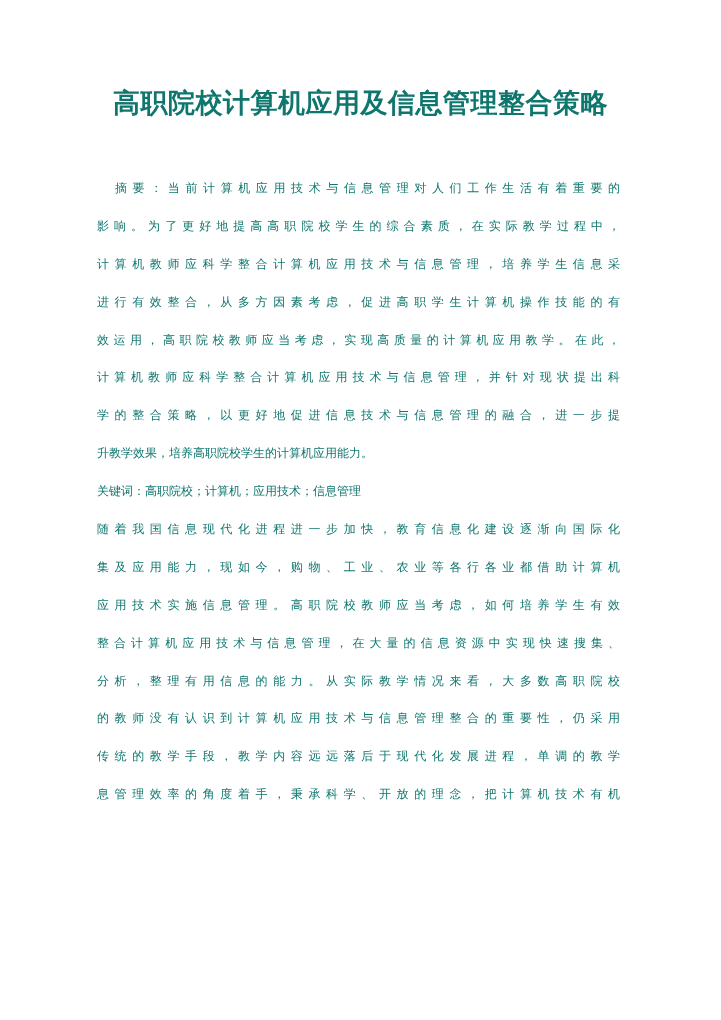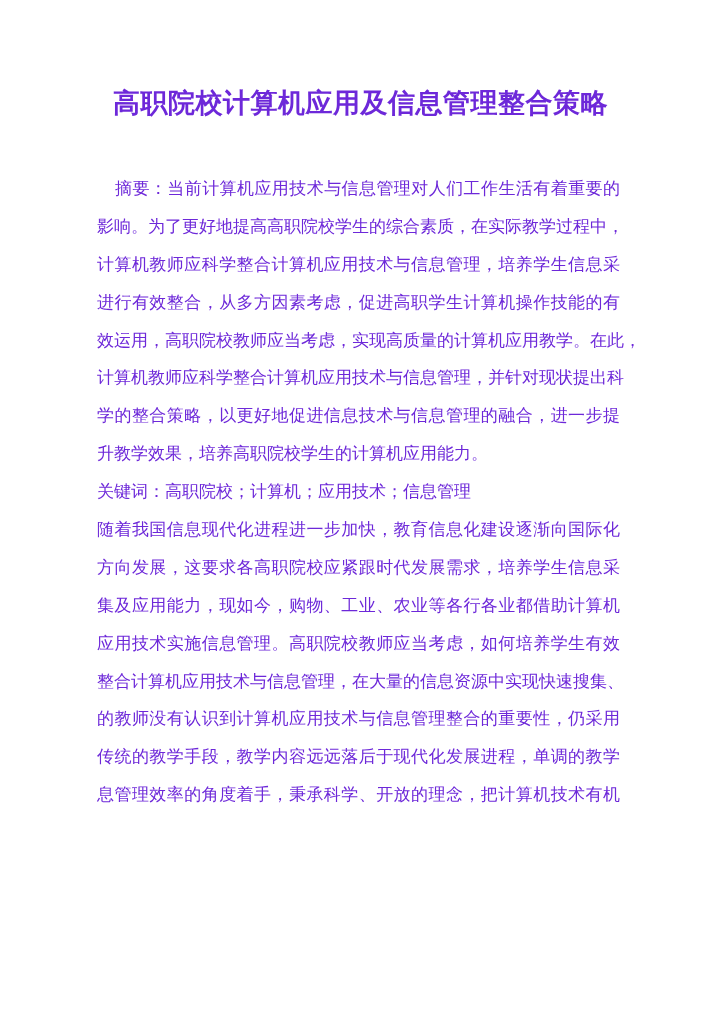--- a/index.html
+++ b/index.html
@@ -7,40 +7,40 @@
     padding: 0;
     background: #ffffff;
   }
   .page {
     position: relative;
     width: 721px;
     height: 892px;
     background: #ffffff;
     overflow: hidden;
     font-family: Liberation Serif, serif;
-    color: #6d28d9;
+    color: #0f766e;
   }
   .doc-title {
     margin-top: 88px;
     font-size: 27px;
     line-height: 30px;
     font-weight: bold;
     text-align: center;
     letter-spacing: 0.5px;
     white-space: nowrap;
   }
   .doc-body {
     margin-top: 52px;
     margin-left: 97px;
     width: 523px;
   }
   .text-line {
     height: 37.9px;
     line-height: 37.9px;
-    font-size: 17px;
+    font-size: 12px;
     white-space: nowrap;
     text-align: justify;
     text-align-last: justify;
     text-justify: inter-character;
     overflow: visible;
   }
   .text-line.para-end {
     text-align-last: left;
   }
   .text-line.indent {
@@ -56,21 +56,21 @@
       <div class="text-line indent">摘要：当前计算机应用技术与信息管理对人们工作生活有着重要的</div>
       <div class="text-line">影响。为了更好地提高高职院校学生的综合素质，在实际教学过程中，</div>
       <div class="text-line">计算机教师应科学整合计算机应用技术与信息管理，培养学生信息采</div>
       <div class="text-line">进行有效整合，从多方因素考虑，促进高职学生计算机操作技能的有</div>
       <div class="text-line">效运用，高职院校教师应当考虑，实现高质量的计算机应用教学。在此，</div>
       <div class="text-line">计算机教师应科学整合计算机应用技术与信息管理，并针对现状提出科</div>
       <div class="text-line">学的整合策略，以更好地促进信息技术与信息管理的融合，进一步提</div>
       <div class="text-line para-end">升教学效果，培养高职院校学生的计算机应用能力。</div>
       <div class="text-line para-end">关键词：高职院校；计算机；应用技术；信息管理</div>
       <div class="text-line">随着我国信息现代化进程进一步加快，教育信息化建设逐渐向国际化</div>
-      <div class="text-line">方向发展，这要求各高职院校应紧跟时代发展需求，培养学生信息采</div>
       <div class="text-line">集及应用能力，现如今，购物、工业、农业等各行各业都借助计算机</div>
       <div class="text-line">应用技术实施信息管理。高职院校教师应当考虑，如何培养学生有效</div>
       <div class="text-line">整合计算机应用技术与信息管理，在大量的信息资源中实现快速搜集、</div>
+      <div class="text-line">分析，整理有用信息的能力。从实际教学情况来看，大多数高职院校</div>
       <div class="text-line">的教师没有认识到计算机应用技术与信息管理整合的重要性，仍采用</div>
       <div class="text-line">传统的教学手段，教学内容远远落后于现代化发展进程，单调的教学</div>
       <div class="text-line">息管理效率的角度着手，秉承科学、开放的理念，把计算机技术有机</div>
     </div>
 </div>
 
 </body></html>

